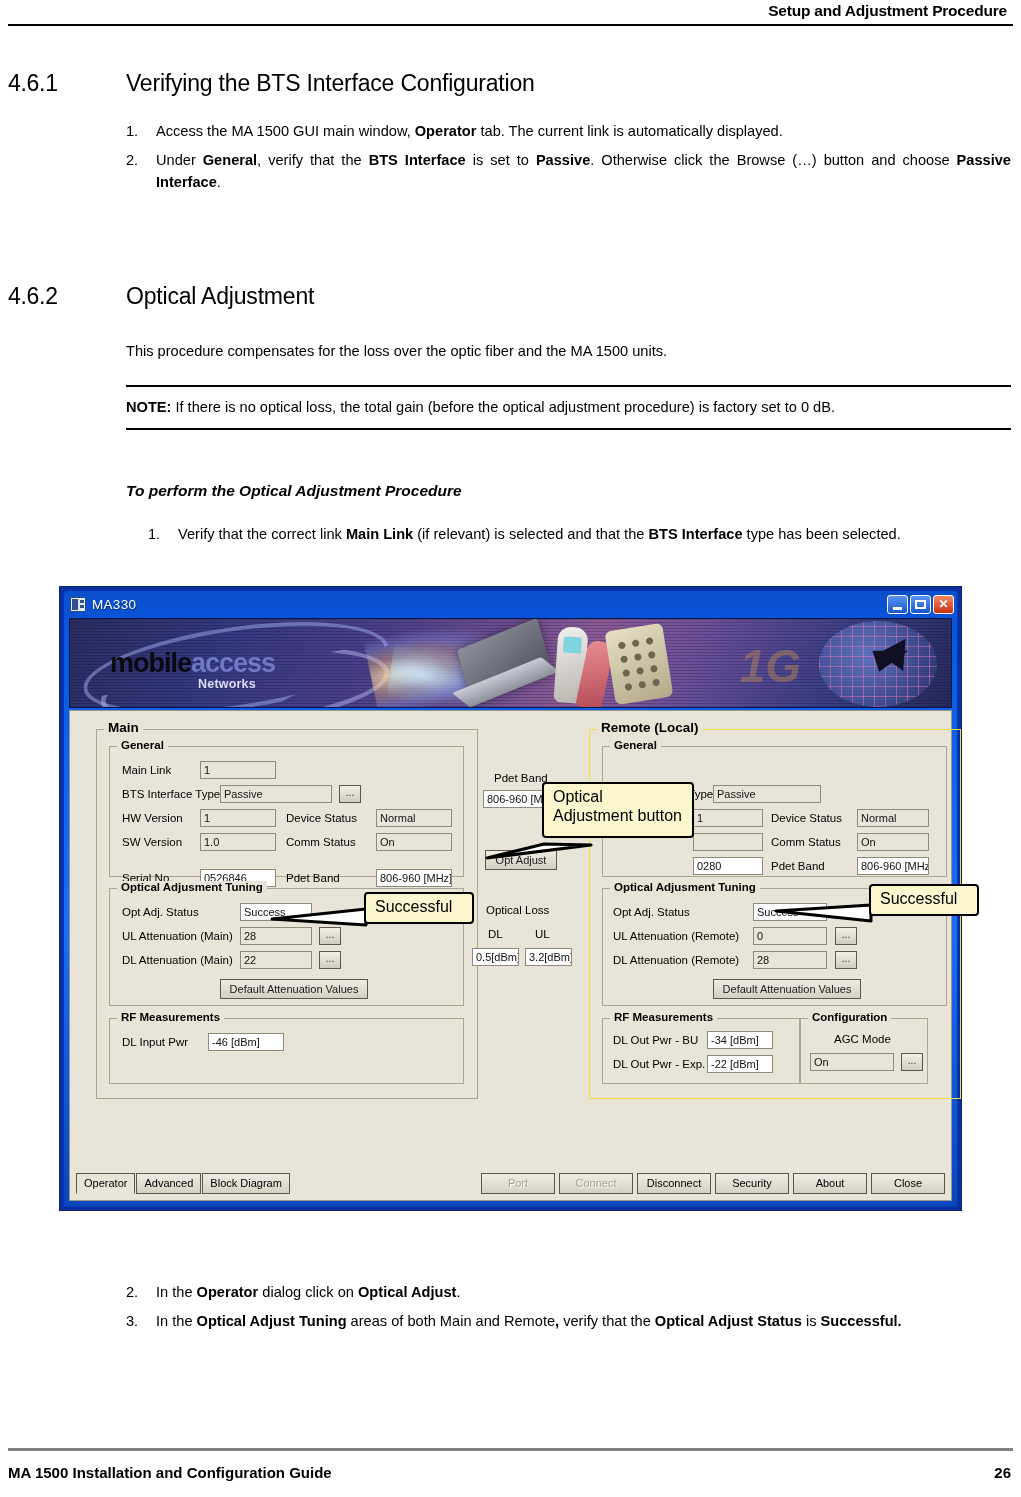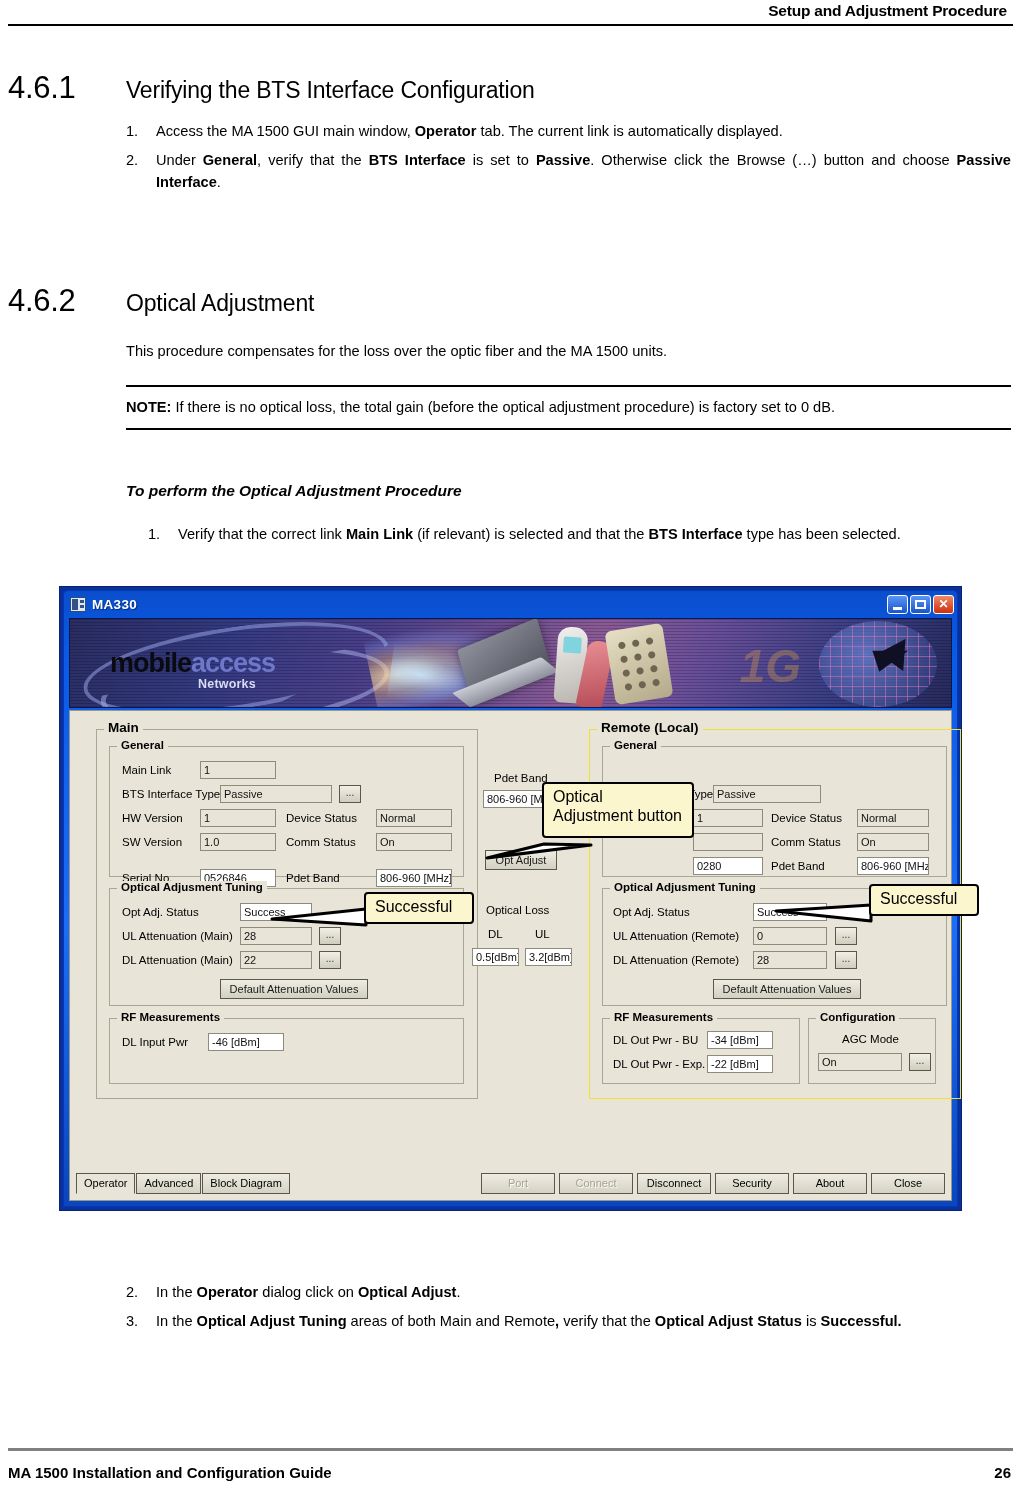--- a/index.html
+++ b/index.html
@@ -41,21 +41,21 @@
     background: #000;
   }
 
   .sec {
     position: absolute;
     display: flex;
     align-items: baseline;
   }
   .sec-num {
     width: 118px;
-    font-size: 31px;
+    font-size: 23px;
     letter-spacing: -0.3px;
   }
   .sec-title {
     font-size: 23px;
     letter-spacing: -0.2px;
   }
 
   .para {
     position: absolute;
     font-size: 14.6px;
@@ -182,21 +182,21 @@
     content: "";
     position: absolute;
     left: 9px; top: 2px;
     width: 4px; height: 3px;
     background: #33528a;
     box-shadow: 0 5px 0 #33528a;
   }
   .title-text {
     color: #fff;
     font-size: 13.5px;
-    font-weight: bold;
+    font-weight: normal;
     letter-spacing: 0.3px;
     text-shadow: 1px 1px 1px rgba(0,0,0,.45);
     flex: 1;
   }
   .winbtns { display: flex; gap: 2px; }
   .wbtn {
     width: 21px; height: 19px;
     border: 1px solid #ffffff;
     border-radius: 3px;
     background: linear-gradient(180deg,#5b96f5,#1756cd);
@@ -764,21 +764,21 @@
               <div class="row" style="left:10px; top:12px;">
                 <div class="lbl" style="width:94px;">DL Out Pwr - BU</div>
                 <div class="fld white" style="width:66px;">-34 [dBm]</div>
               </div>
               <div class="row" style="left:10px; top:36px;">
                 <div class="lbl" style="width:94px;">DL Out Pwr - Exp.</div>
                 <div class="fld white" style="width:66px;">-22 [dBm]</div>
               </div>
             </div>
 
-            <div class="gbox" style="left:218px; top:288px; width:128px; height:66px;">
+            <div class="gbox" style="left:210px; top:288px; width:128px; height:66px;">
               <div class="leg">Configuration</div>
               <div class="ctr-label" style="left:33px; top:14px;">AGC Mode</div>
               <div class="row" style="left:9px; top:34px;">
                 <div class="fld" style="width:84px;">On</div>
                 <div class="dots" style="margin-left:7px;">...</div>
               </div>
             </div>
           </div>
 
           <svg class="tailsvg" style="left:0; top:0; width:890px; height:404px;">

